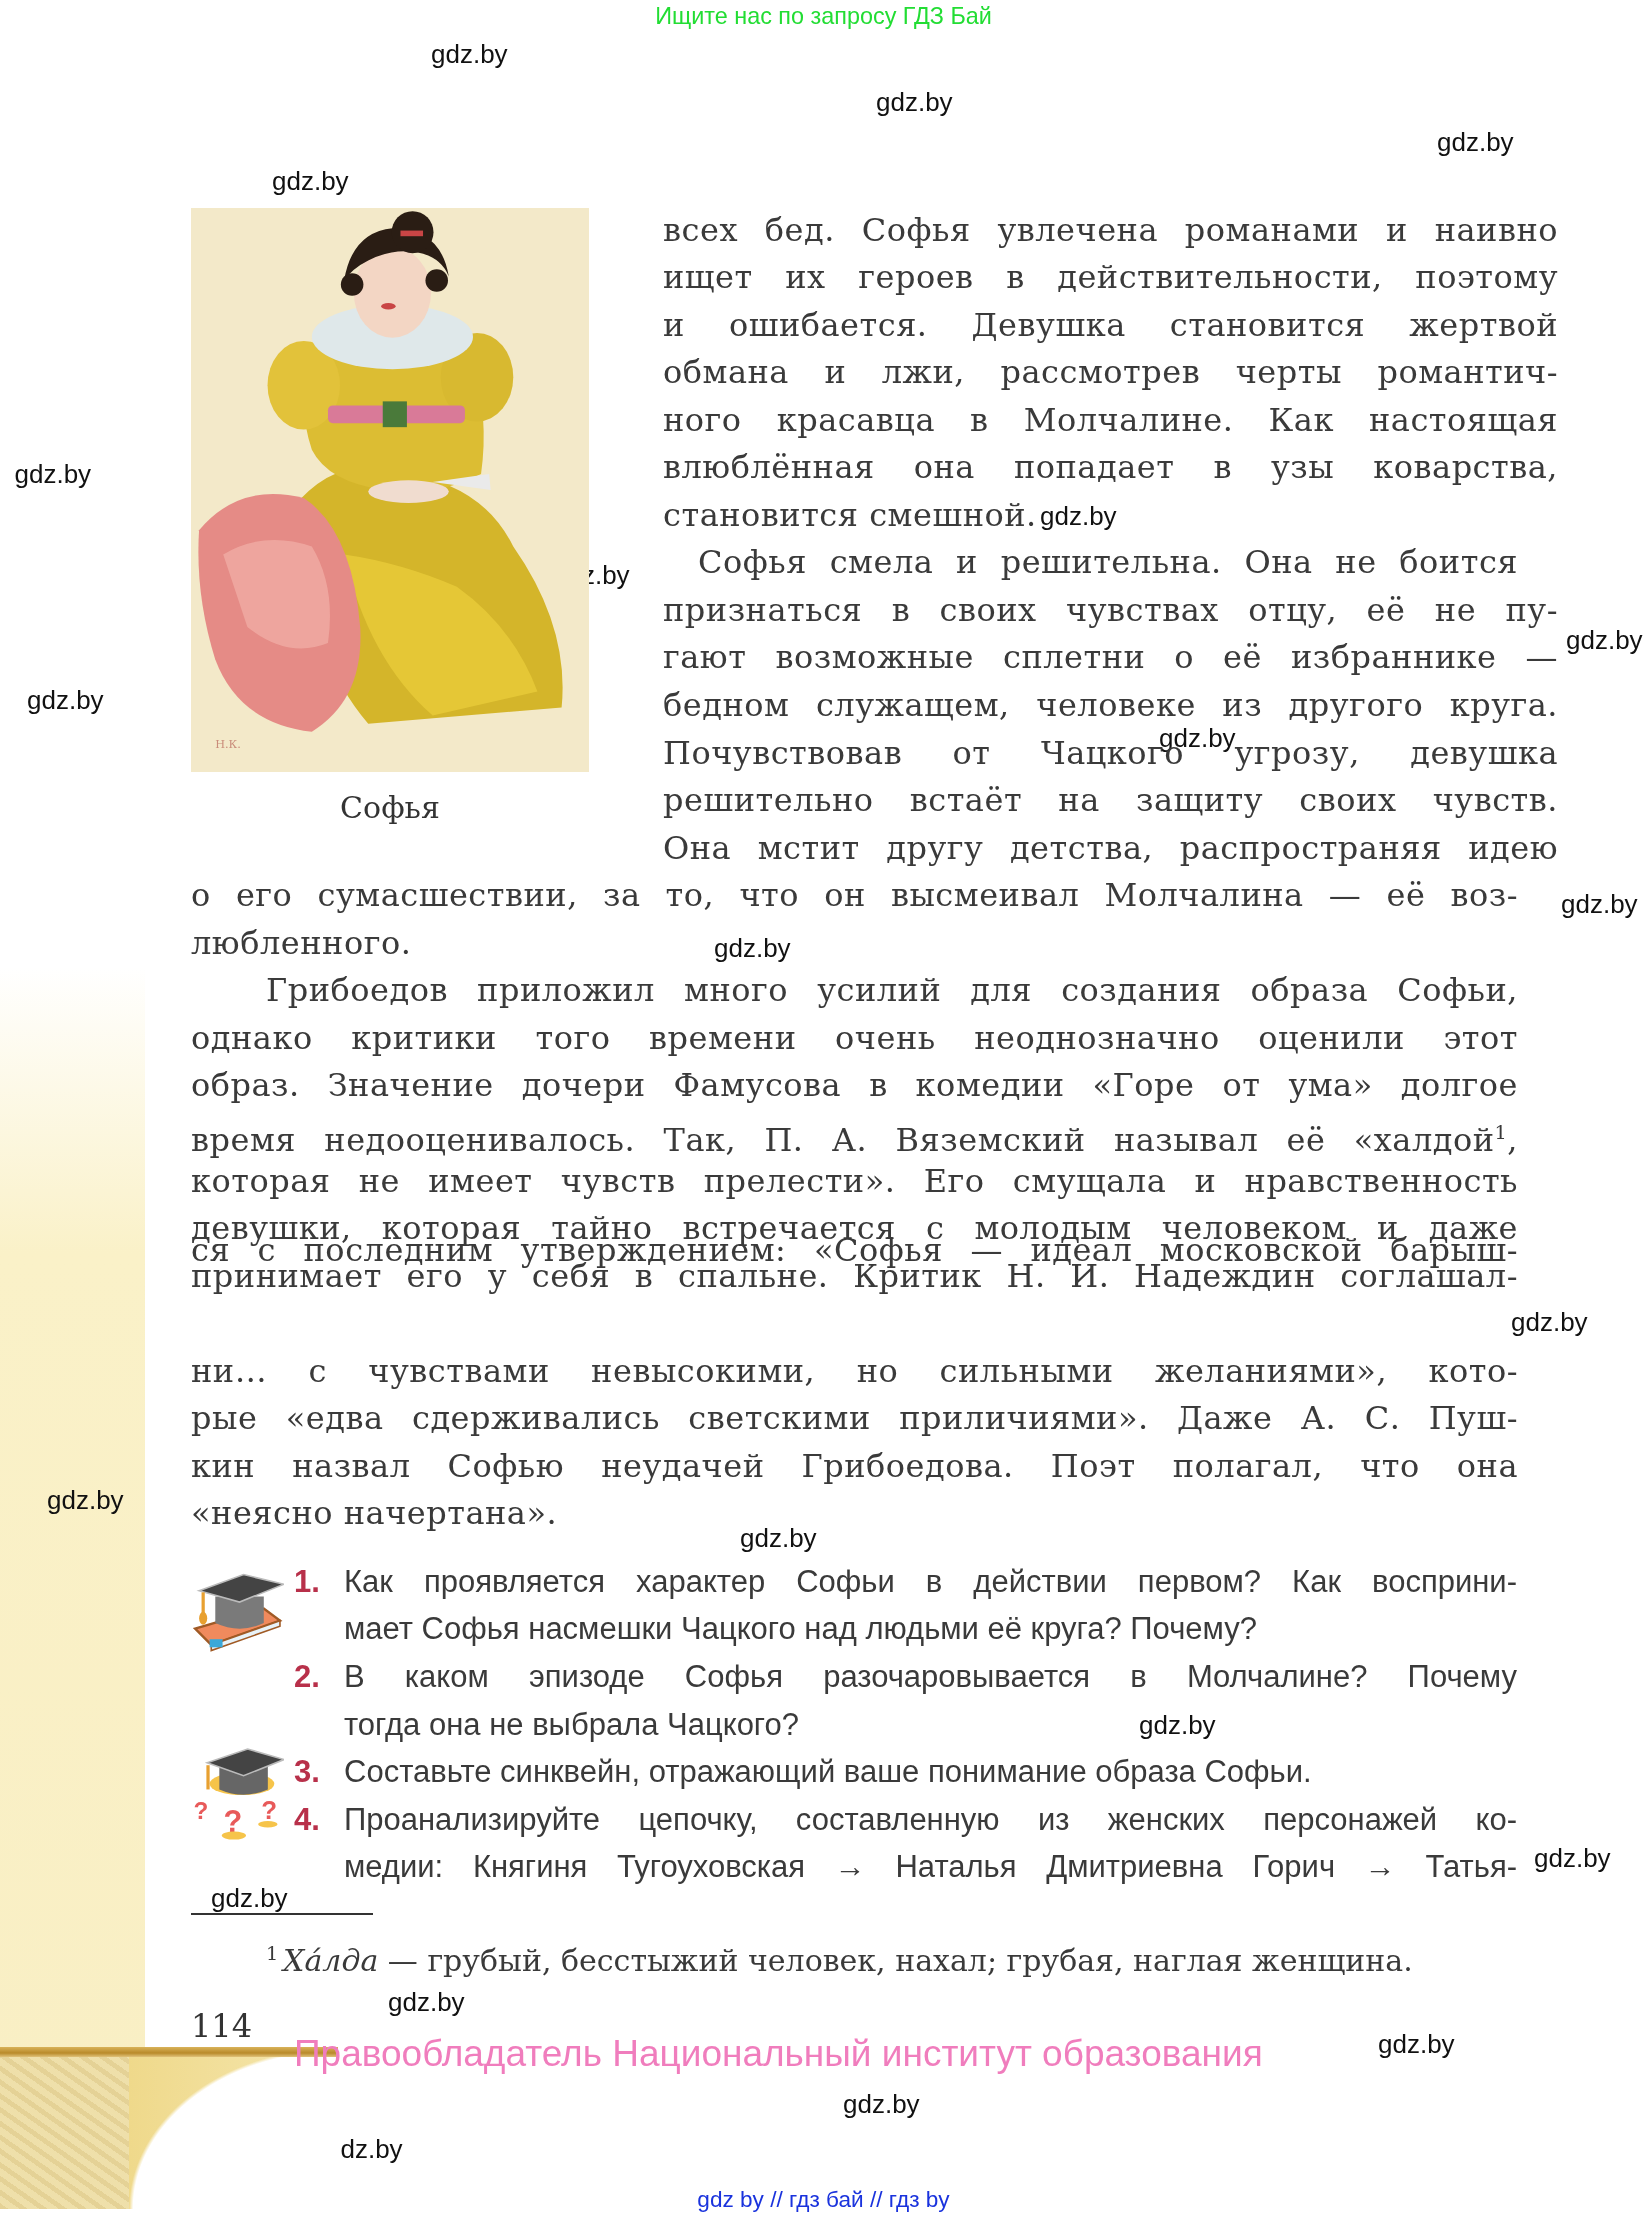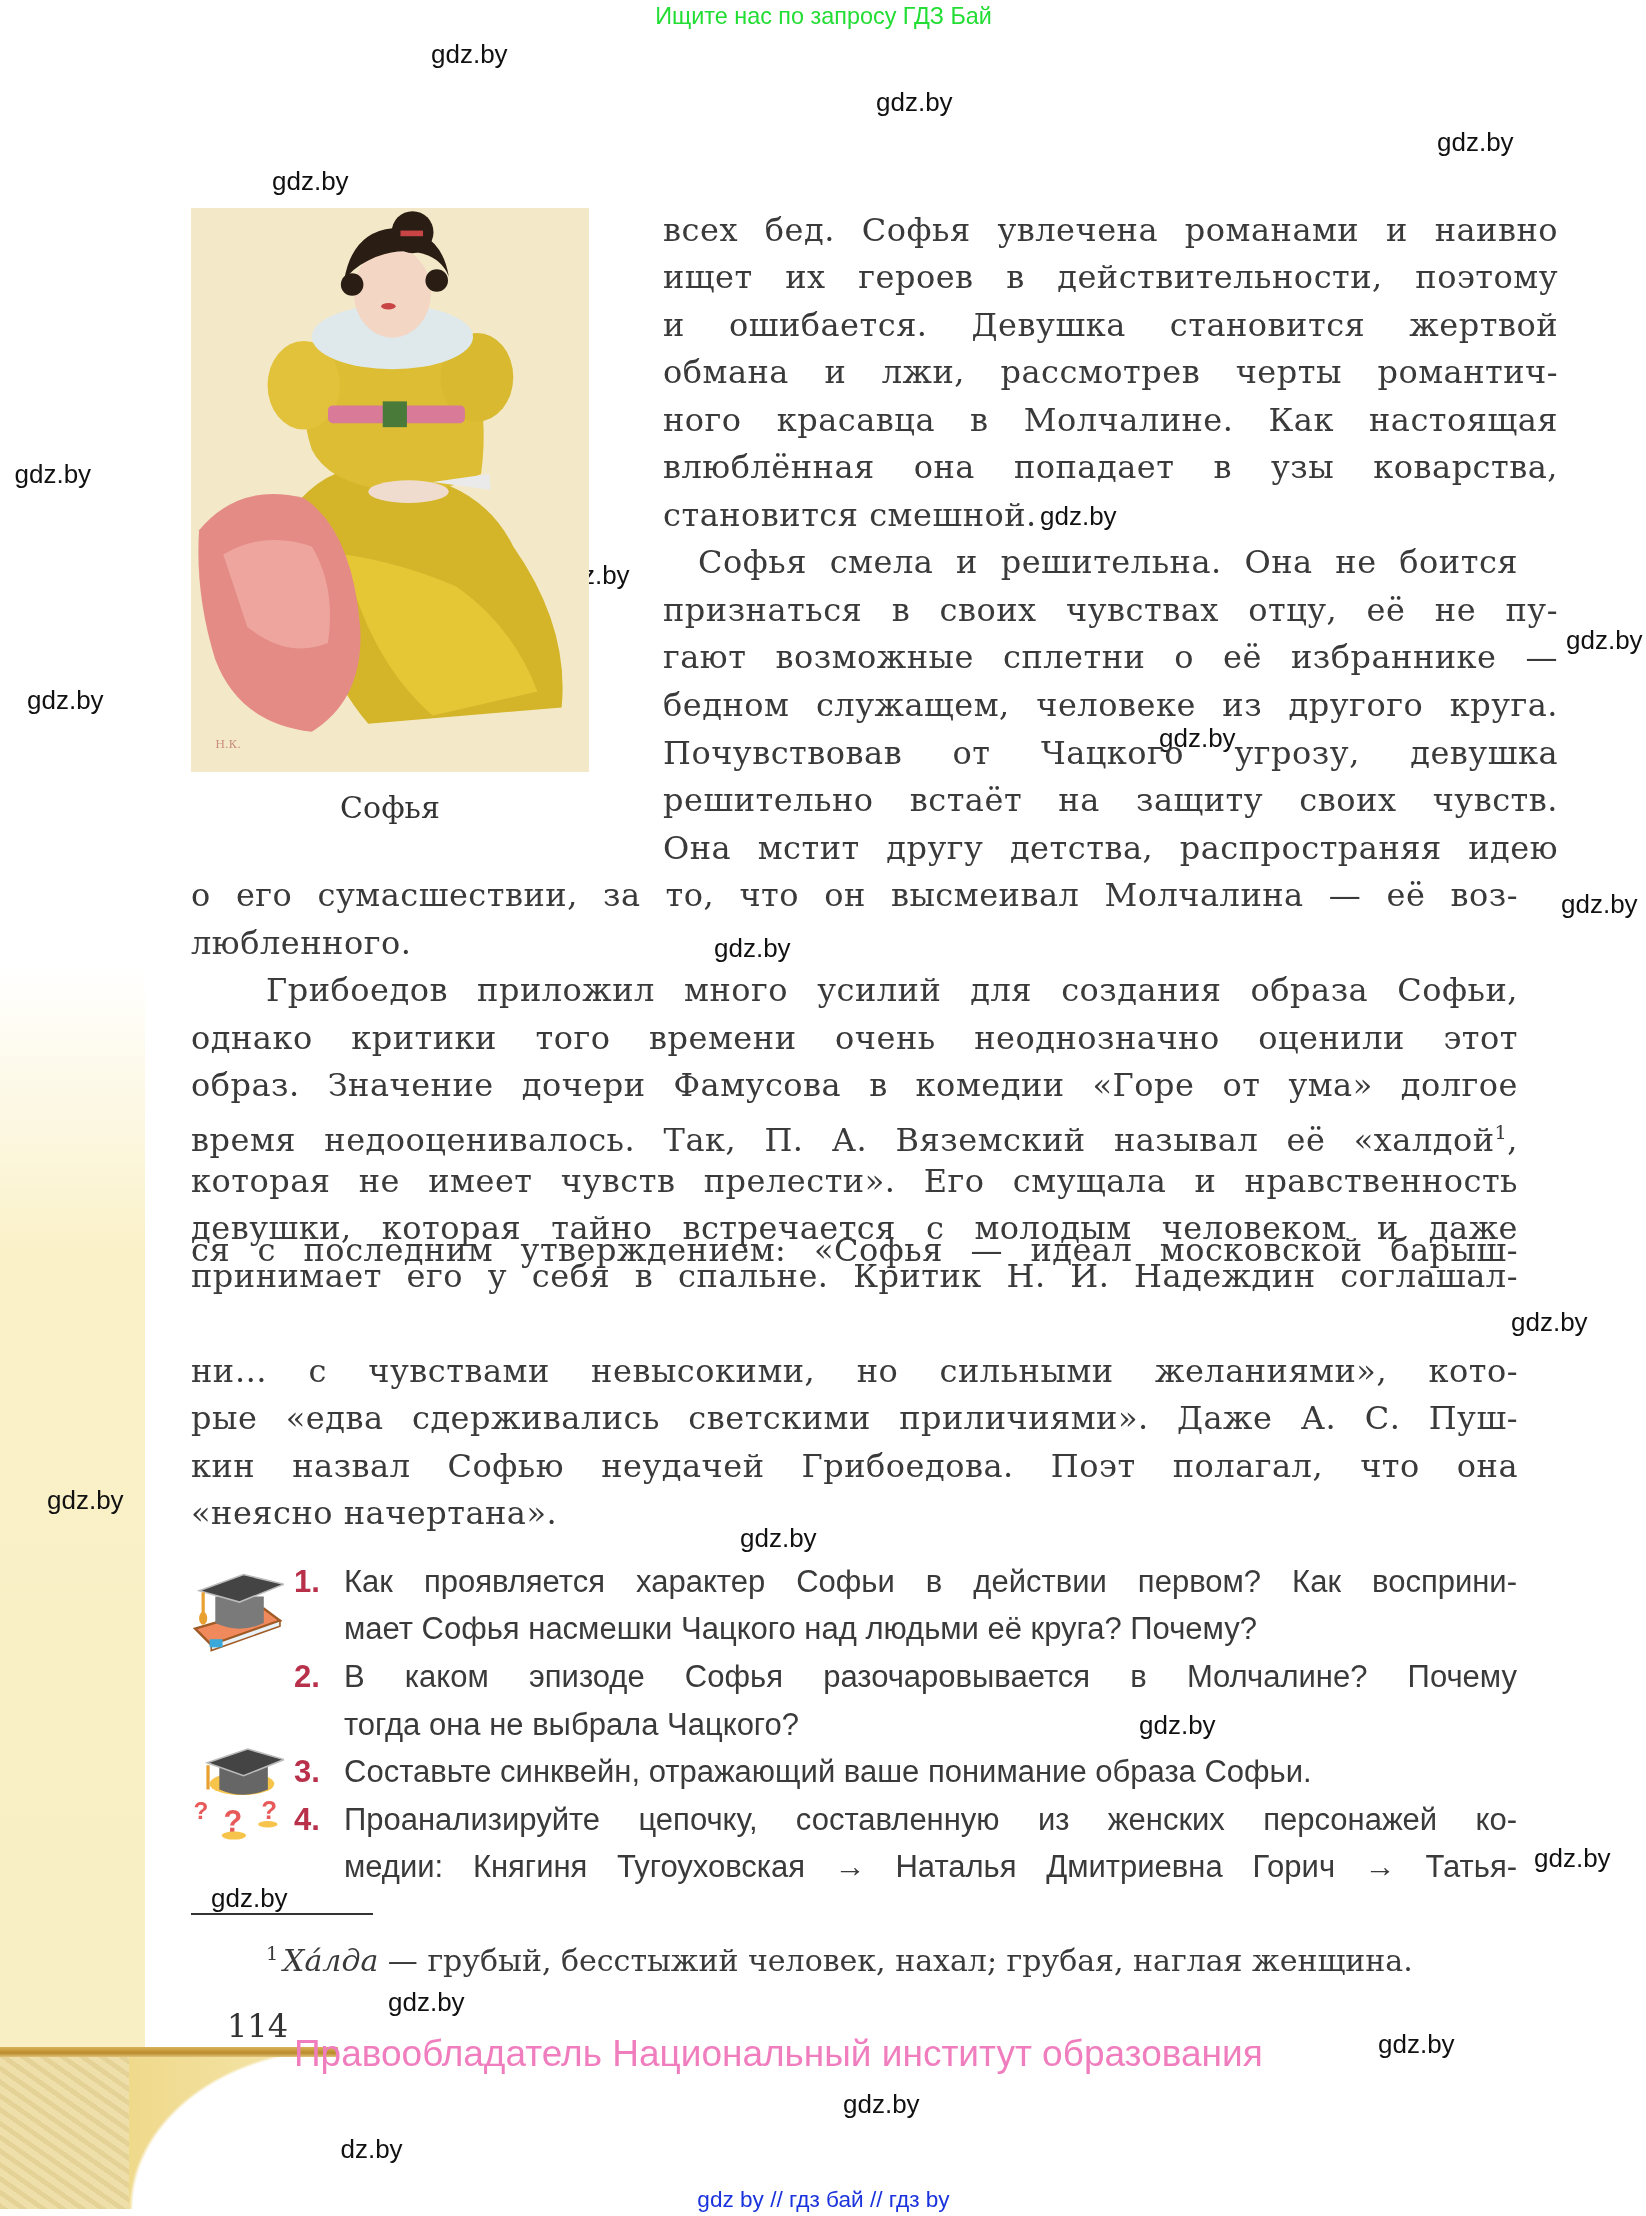--- a/index.html
+++ b/index.html
@@ -70,21 +70,21 @@
   .q-num { position: absolute; font-family: "Liberation Sans", sans-serif; font-weight: bold;
     font-size: 31px; line-height: 48px; color: #b8304a; }
   .q-text { left: 344px; width: 1173px; text-align: justify; text-align-last: justify; }
   .q-text.last { text-align-last: left; }
 
   .footnote-rule { position: absolute; left: 191px; top: 1913px; width: 182px; height: 1.6px; background: #333; }
   .footnote { position: absolute; left: 266px; top: 1934px; font-size: 30px; line-height: 40px; color:#3a3a3a; white-space: nowrap; }
   .footnote sup { font-size: 19.3px; vertical-align: 11.3px; margin-right: 4.8px; }
   .footnote em { font-style: italic; }
 
-  .page-num { position: absolute; left: 191px; top: 2007px; font-size: 32px; color: #333; margin-left: 36px; }
+  .page-num { position: absolute; left: 191px; top: 2007px; font-size: 32px; color: #333; }
   .copyright { position: absolute; left: 294px; top: 2033px; font-family: "Liberation Sans", sans-serif;
     font-size: 37px; color: #f07dbd; white-space: nowrap; }
   .bottom-links { position: absolute; left: 0; width: 1647px; top: 2187px; text-align: center;
     font-family: "Liberation Sans", sans-serif; font-size: 22.6px; color: #1a33dd; }
   .icon { position: absolute; }
 </style>
 </head>
 <body>
 
 <div class="left-band"></div>

